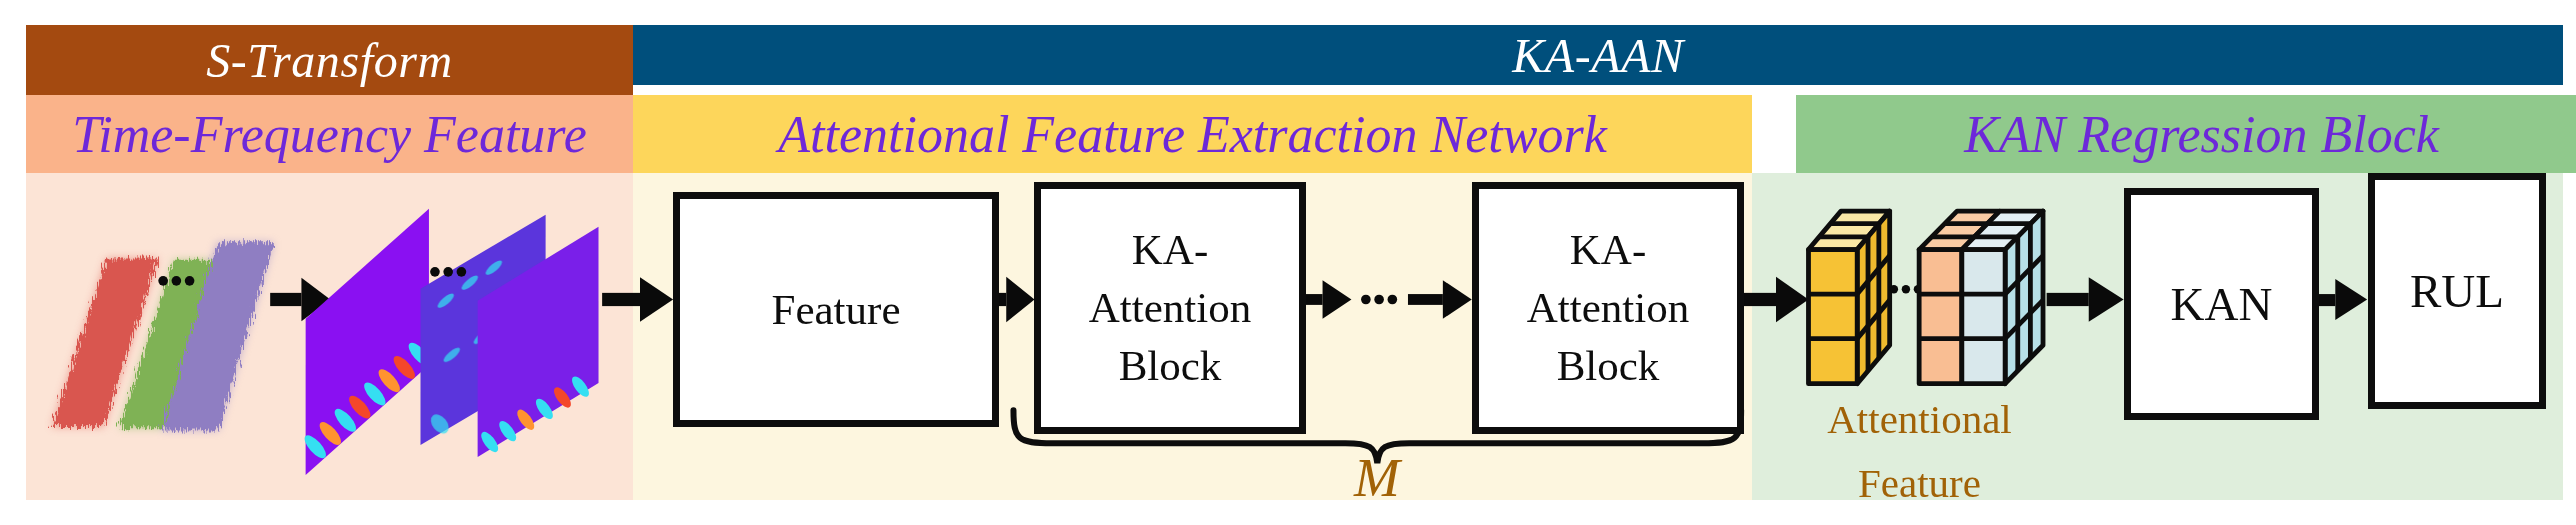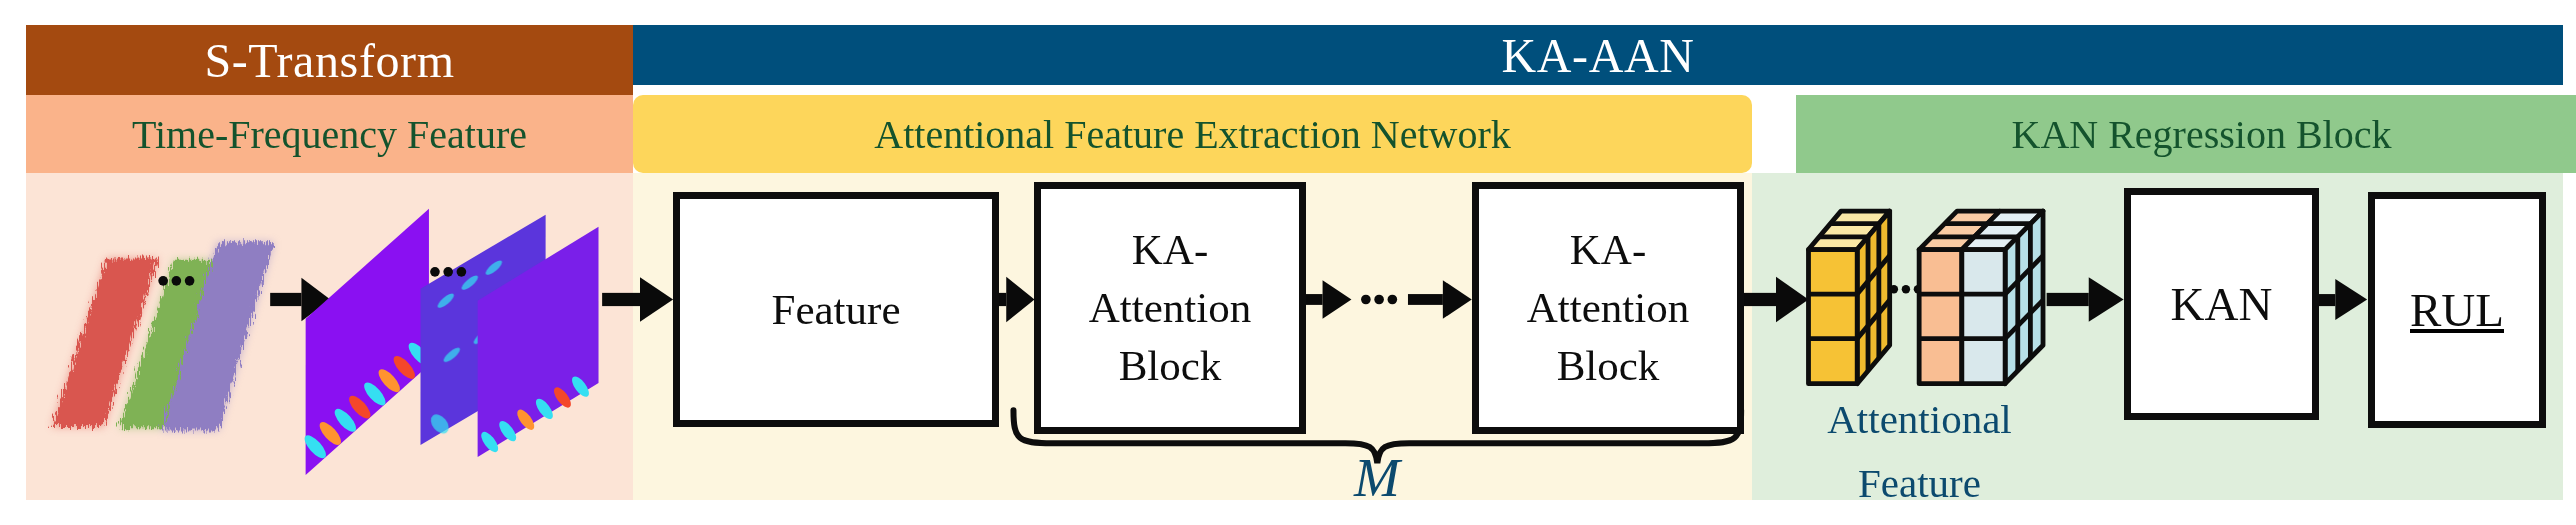--- a/index.html
+++ b/index.html
@@ -1,44 +1,44 @@
 <!DOCTYPE html>
 <html style="--header_red: #A44A10; --header_blue: #004F7C; --sub_salmon: #FAB38A; --sub_yellow: #FDD65B; --sub_green: #90C98C; --content_peach: #FCE4D6; --content_cream: #FDF6DF; --content_green: #DFEEDC; --box_border: #0D0D0D; --arrow_black: #0A0A0A; --wave_red: #D9564F; --wave_green: #7FB254; --wave_purple: #8F7EC2; --spectro_violet: #8A10F2; --spectro_indigo: #5B35DC; --spectro_purple: #7A1FE9; --spectro_cyan: #35DFF2; --spectro_orange: #FF9330; --spectro_red: #F4472A; --cube_gold: #F6C235; --cube_gold_top: #FAE8A6; --cube_gold_side: #EFBA2E; --cube_peach: #F9BE93; --cube_peach_top: #F9CBA4; --cube_blue: #D9E8EC; --cube_blue_top: #E3EFF4; --cube_aqua: #B7E0E8;font-size:9.6px"><head>
 <meta charset="utf-8">
 <style>
   html,body{margin:0;padding:0;background:#ffffff;}
   body{width:2576px;height:525px;font-family:"Liberation Serif","DejaVu Serif",serif;}
   #canvas{position:relative;width:2576px;height:525px;background:#ffffff;overflow:hidden;}
   .abs{position:absolute;}
-  .band{display:flex;align-items:center;justify-content:center;text-align:center;}
+  .band{display:flex;align-items:center;justify-content:center;text-align:center;font-style:italic;}
   .hdr{font-size:48px;color:#ffffff;letter-spacing:0.6px;}
-  .sub{font-size:40px;color:#14532d;}
+  .sub{font-size:52px;color:#6d28d9;}
   .overlay{position:absolute;left:0;top:0;width:2576px;height:525px;z-index:2;pointer-events:none;}
   .box{position:absolute;z-index:3;background:#ffffff;border:7.2px solid var(--box_border,#0d0d0d);
        display:flex;flex-direction:column;align-items:center;justify-content:center;text-align:center;}
   .box .bl{font-size:43px;line-height:58px;color:#0d0d0d;white-space:nowrap;}
   .box .big{font-size:47px;line-height:54px;text-align:center;}
-  .lbl{position:absolute;z-index:3;color:#0c4a6e;text-align:center;}
+  .lbl{position:absolute;z-index:3;color:#a16207;text-align:center;}
   #attentional-label{font-size:41px;line-height:64px;}
   #m-label{font-size:55px;font-style:italic;}
   
   #hdr-stransform{left:26px;top:25px;width:607px;height:70px;background:var(--header_red,#A44A10);z-index:1;}
   #hdr-kaaan{left:633px;top:25px;width:1930px;height:60px;background:var(--header_blue,#004F7C);z-index:1;align-items:center;}
   #sub-col1{left:26px;top:95px;width:607px;height:78px;background:var(--sub_salmon,#FAB38A);z-index:1;}
-  #sub-col2{left:633px;top:95px;width:1119px;height:78px;background:var(--sub_yellow,#FDD65B);z-index:1;border-radius:10px;}
+  #sub-col2{left:633px;top:95px;width:1119px;height:78px;background:var(--sub_yellow,#FDD65B);z-index:1;}
   #sub-col3{left:1752px;top:95px;width:811px;height:78px;background:var(--sub_green,#90C98C);z-index:1;margin-left:44px;}
   #content-col1{left:26px;top:173px;width:607px;height:327px;background:var(--content_peach,#FCE4D6);z-index:0;}
   #content-col2{left:633px;top:173px;width:1119px;height:327px;background:var(--content_cream,#FDF6DF);z-index:0;}
   #content-col3{left:1752px;top:173px;width:811px;height:327px;background:var(--content_green,#DFEEDC);z-index:0;}
   
   #box-feature-embedding{left:673px;top:192px;width:312px;height:221px;}
   #box-ka1{left:1034px;top:182px;width:258px;height:238px;}
   #box-ka2{left:1472px;top:182px;width:258px;height:238px;}
   #box-kan{left:2124px;top:188px;width:181px;height:218px;}
-  #box-rul{left:2368px;top:192px;width:164px;height:222px;text-decoration:underline;}
+  #box-rul{left:2368px;top:173px;width:164px;height:222px;}
   #attentional-label{left:1763px;top:387px;width:313px;}
   #m-label{left:1335px;top:446px;width:84px;}
 </style>
 </head>
 <body>
 
 <div id="canvas">
 
   <div id="hdr-stransform" class="abs band">
     <span class="hdr">S-Transform</span>

